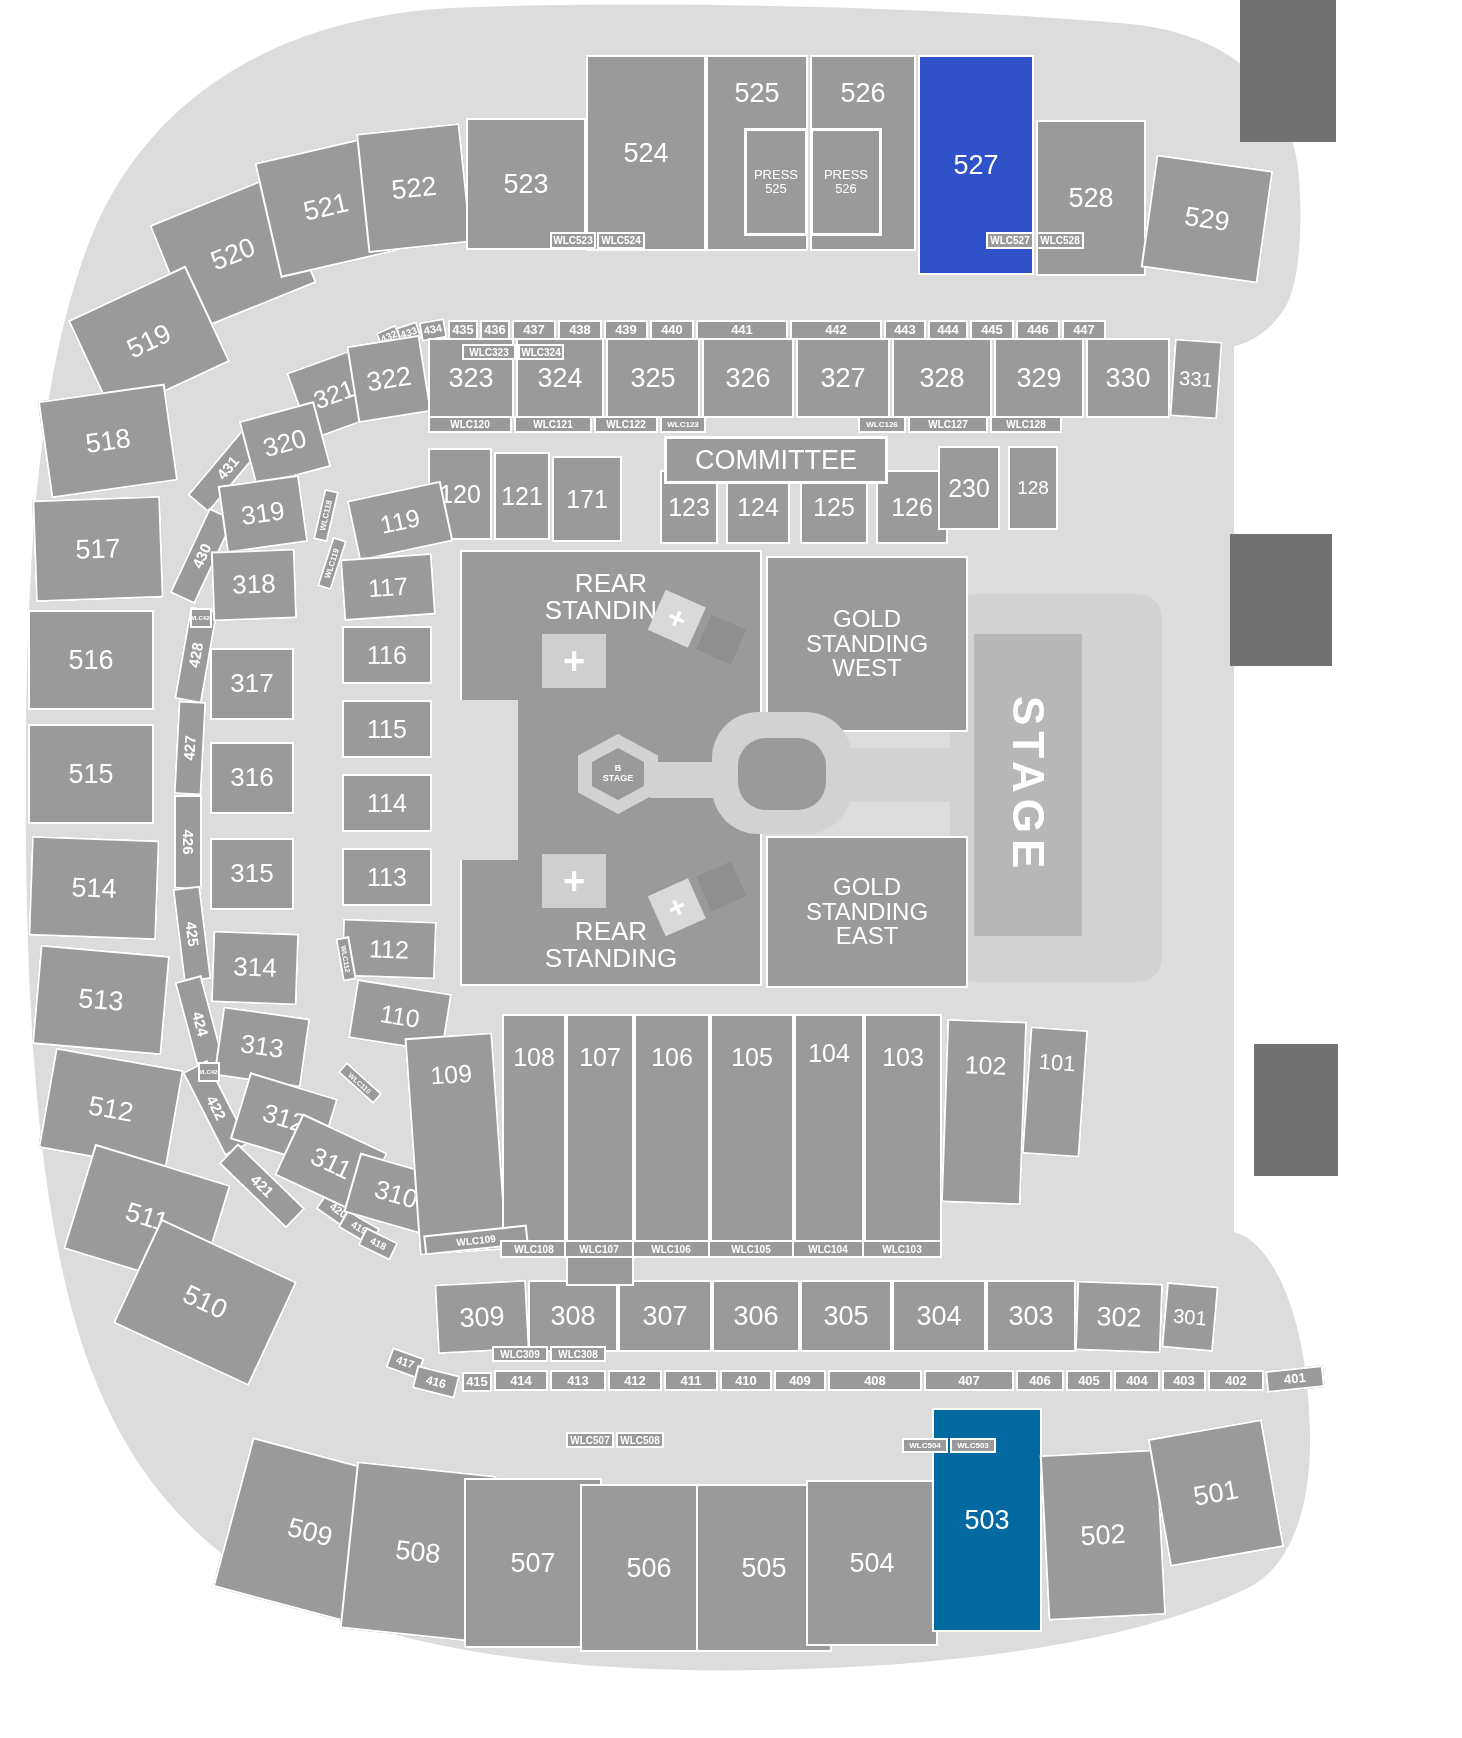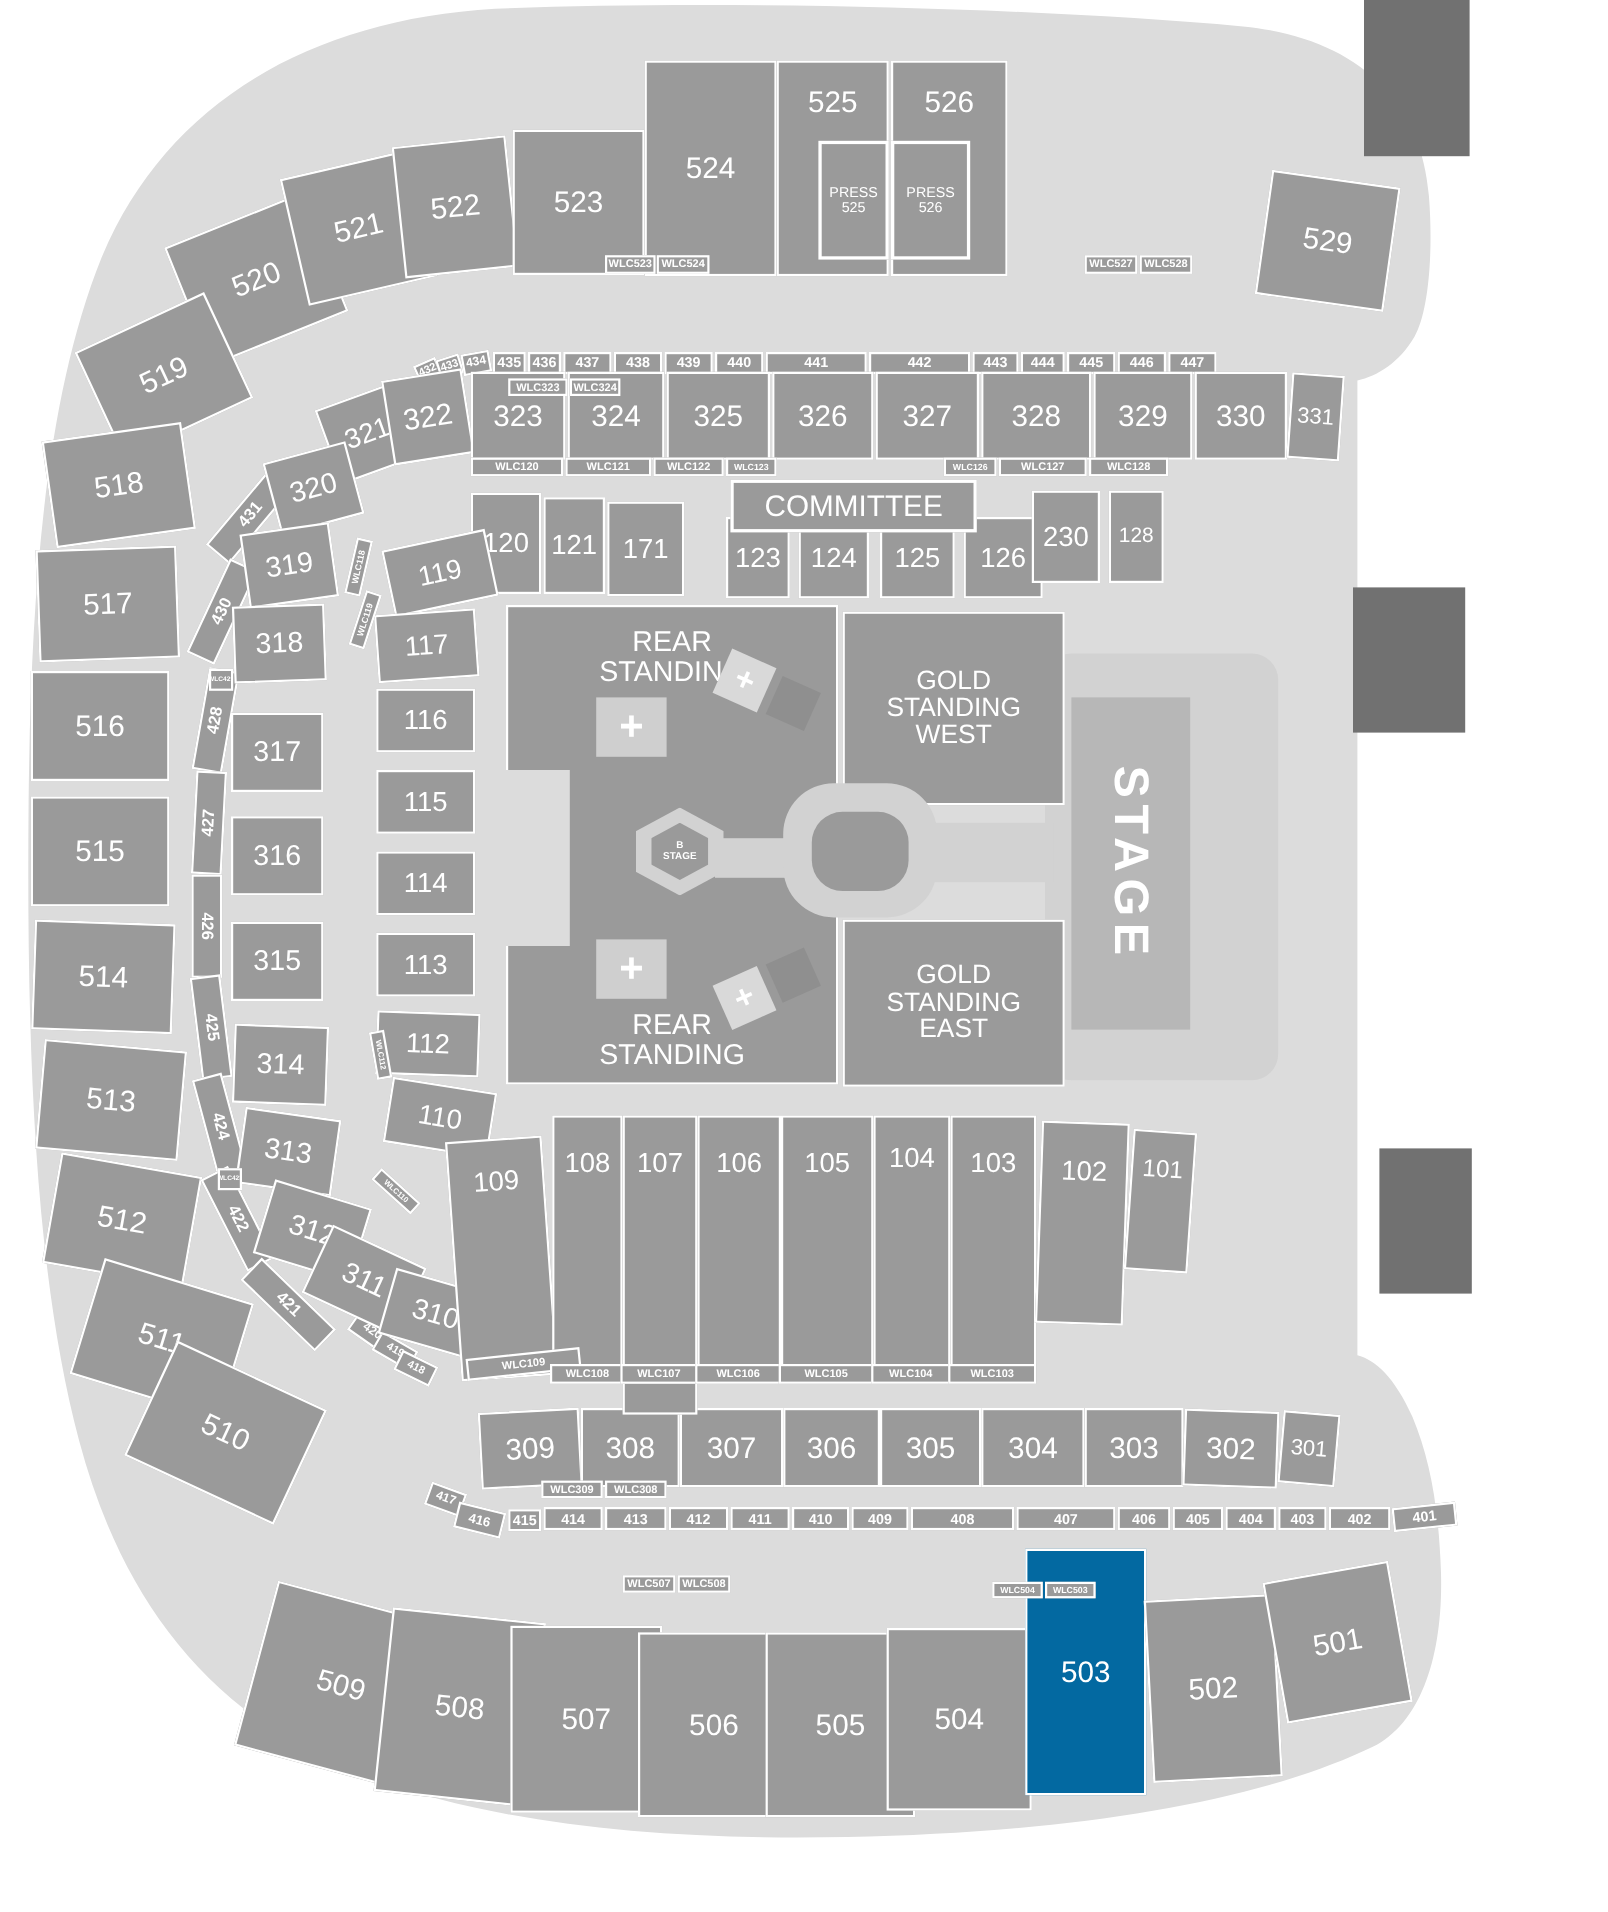--- a/index.html
+++ b/index.html
@@ -43,20 +43,22 @@
   <div class="dark" style="left:1230px;top:534px;width:102px;height:132px"></div>
   <div class="dark" style="left:1254px;top:1044px;width:84px;height:132px"></div>
 
   <div class="sec" style="left:166px;top:196px;width:134px;height:116px;transform:rotate(-22deg)">520</div>
   <div class="sec" style="left:266px;top:148px;width:120px;height:118px;transform:rotate(-13deg)">521</div>
   <div class="sec" style="left:362px;top:128px;width:104px;height:120px;transform:rotate(-6deg)">522</div>
   <div class="sec" style="left:466px;top:118px;width:120px;height:132px">523</div>
   <div class="sec" style="left:586px;top:55px;width:120px;height:196px">524</div>
   <div class="sec top" style="left:706px;top:55px;width:102px;height:196px;padding-top:22px">525</div>
   <div class="sec top" style="left:810px;top:55px;width:106px;height:196px;padding-top:22px">526</div>
+  <div class="sec sel" style="left: 918px; top: 55px; width: 116px; height: 220px; background: rgb(47, 82, 201);">527</div>
+  <div class="sec" style="left:1036px;top:120px;width:110px;height:156px">528</div>
   <div class="sec" style="left:1148px;top:162px;width:118px;height:114px;transform:rotate(8deg)">529</div>
   <div class="sec" style="left:744px;top:128px;width:64px;height:108px;font-size:13px;border-width:3px;z-index:3">PRESS
 525</div>
   <div class="sec" style="left:810px;top:128px;width:72px;height:108px;font-size:13px;border-width:3px;z-index:3">PRESS
 526</div>
   <div class="wlc" style="left:550px;top:232px;width:46px;height:17px">WLC523</div>
   <div class="wlc" style="left:597px;top:232px;width:48px;height:17px">WLC524</div>
   <div class="wlc" style="left:986px;top:232px;width:48px;height:17px">WLC527</div>
   <div class="wlc" style="left:1036px;top:232px;width:48px;height:17px">WLC528</div>
 

